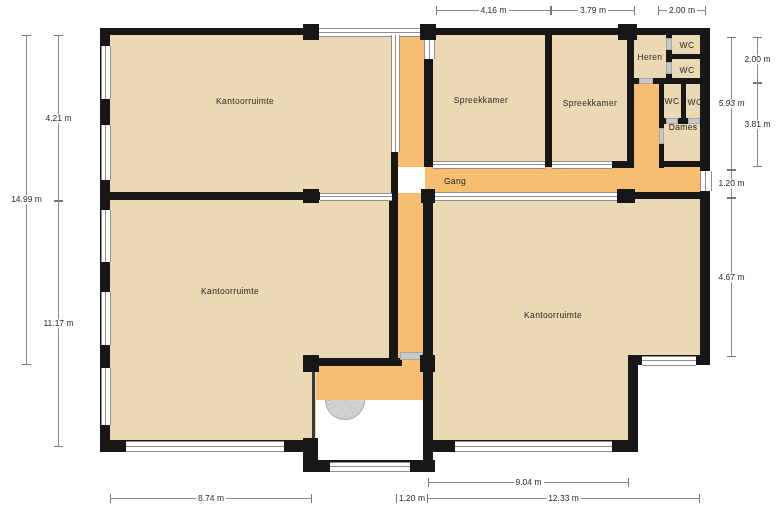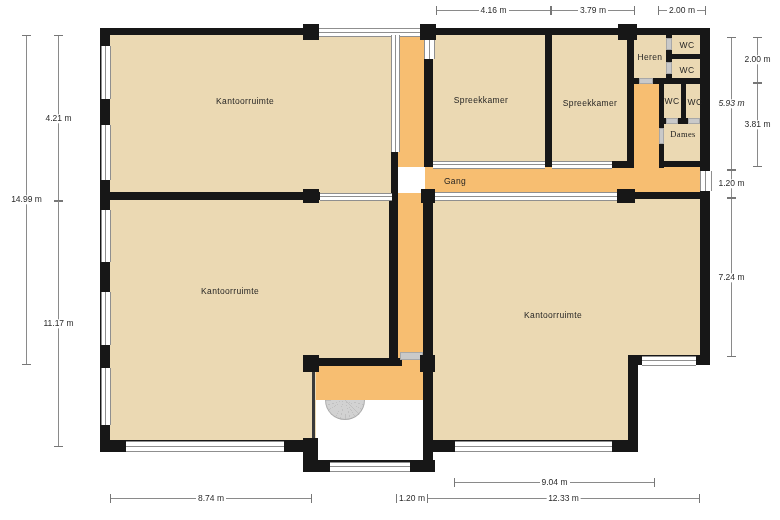--- a/index.html
+++ b/index.html
@@ -119,36 +119,36 @@
   <div class="door-arc z4" style="left:325px;top:400px;width:40px;height:20px;"></div>
 
   <span class="rlabel" style="left:245px;top:101px;">Kantoorruimte</span>
   <span class="rlabel" style="left:481px;top:100px;">Spreekkamer</span>
   <span class="rlabel" style="left:590px;top:103px;">Spreekkamer</span>
   <span class="rlabel" style="left:650px;top:57px;">Heren</span>
   <span class="rlabel" style="left:687px;top:45px;">WC</span>
   <span class="rlabel" style="left:687px;top:70px;">WC</span>
   <span class="rlabel" style="left:672px;top:101px;">WC</span>
   <span class="rlabel" style="left:695px;top:102px;">WC</span>
-  <span class="rlabel" style="left:683px;top:134px;font-family:Liberation Serif, serif;">Dames</span>
+  <span class="rlabel" style="left:683px;top:127px;">Dames</span>
   <span class="rlabel" style="left:455px;top:181px;">Gang</span>
   <span class="rlabel" style="left:230px;top:291px;">Kantoorruimte</span>
   <span class="rlabel" style="left:553px;top:315px;">Kantoorruimte</span>
 
   <div class="dimh" style="left:436px;top:6px;width:113px;">
     <span class="dlabel">4.16 m</span>
   </div>
   <div class="dimh" style="left:551px;top:6px;width:82px;">
     <span class="dlabel">3.79 m</span>
   </div>
   <div class="dimh" style="left:658px;top:6px;width:46px;">
     <span class="dlabel">2.00 m</span>
   </div>
 
-  <div class="dimh" style="left:428px;top:478px;width:199px;margin-left:26px;">
+  <div class="dimh" style="left:428px;top:478px;width:199px;">
     <span class="dlabel">9.04 m</span>
   </div>
   <div class="dimh" style="left:110px;top:494px;width:200px;">
     <span class="dlabel">8.74 m</span>
   </div>
   <div class="dimh" style="left:396px;top:494px;width:30px;">
     <span class="dlabel">1.20 m</span>
   </div>
   <div class="dimh" style="left:427px;top:494px;width:271px;">
     <span class="dlabel">12.33 m</span>
@@ -170,16 +170,16 @@
   <div class="dimv" style="left:727px;top:37px;height:131px;font-style:italic;">
     <span class="dlabel">5.93 m</span>
   </div>
   <div class="dimv" style="left:753px;top:83px;height:82px;">
     <span class="dlabel">3.81 m</span>
   </div>
   <div class="dimv" style="left:727px;top:170px;height:26px;">
     <span class="dlabel">1.20 m</span>
   </div>
   <div class="dimv" style="left:727px;top:198px;height:157px;">
-    <span class="dlabel">7.24 m</span>
+    <span class="dlabel">4.67 m</span>
   </div>
 
 </div>
 
 </body></html>

